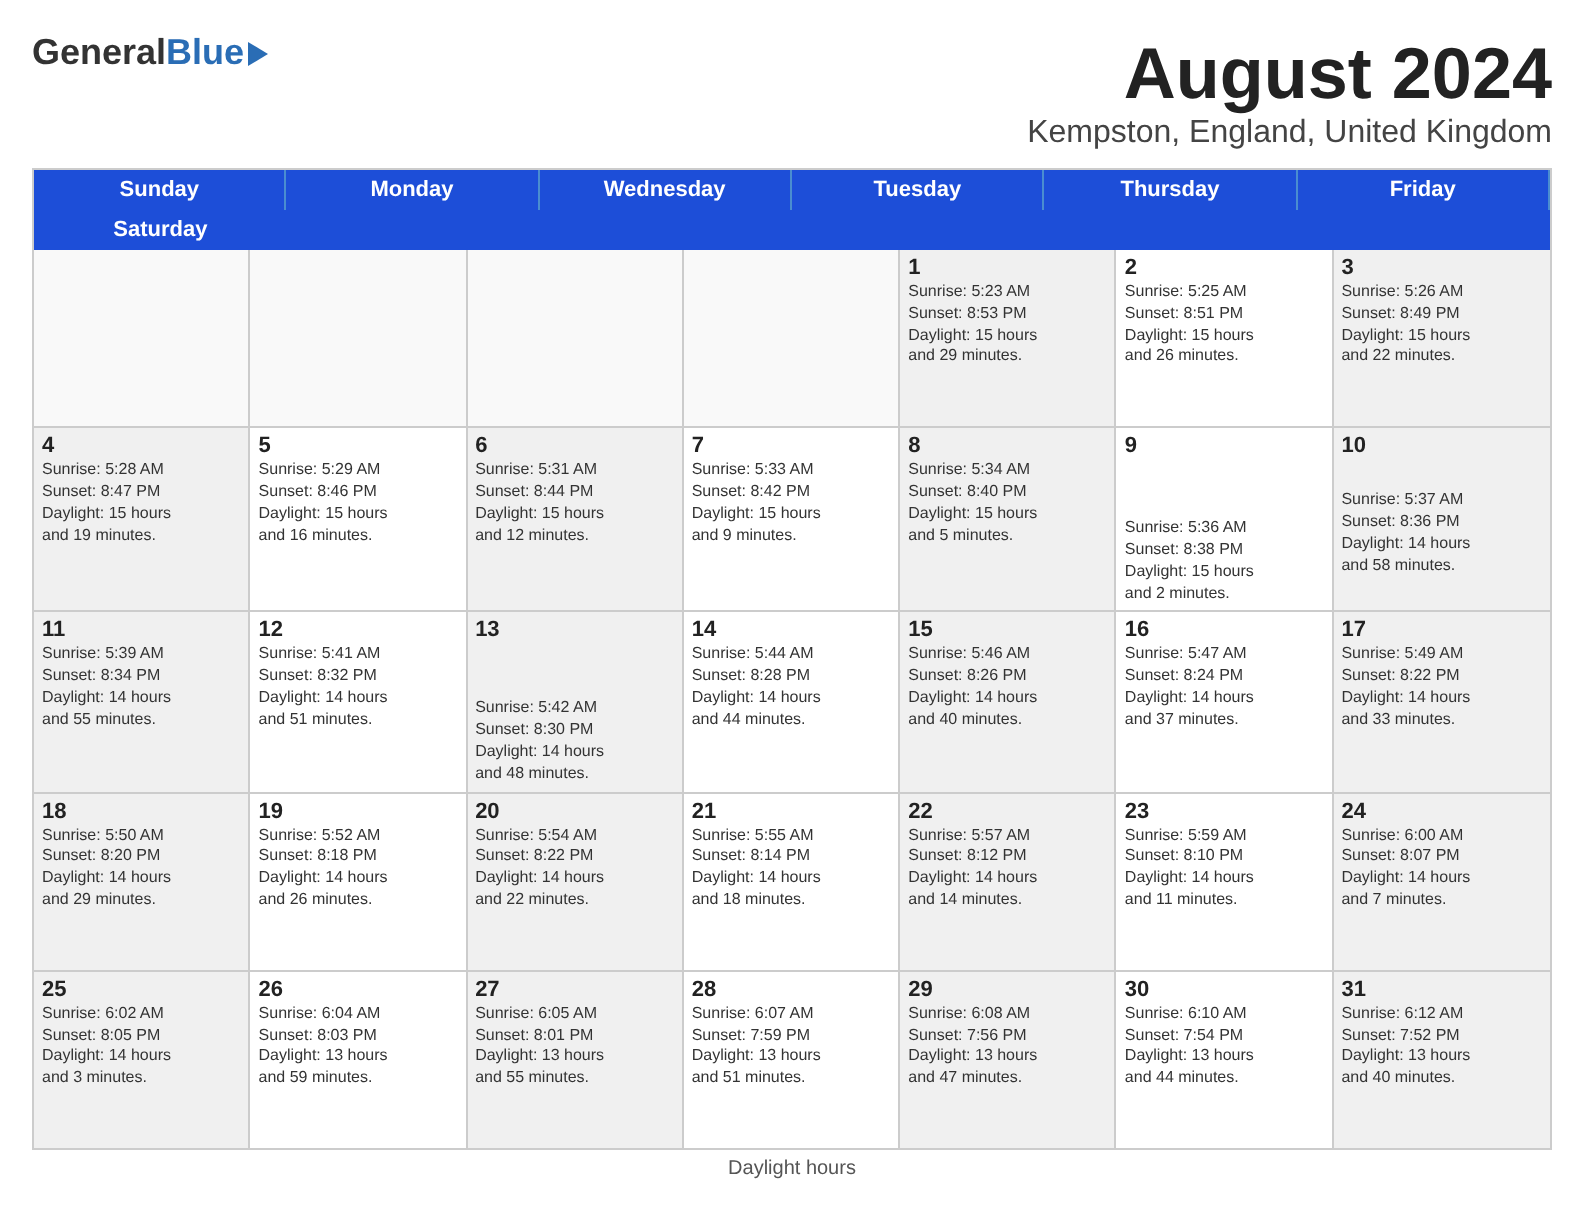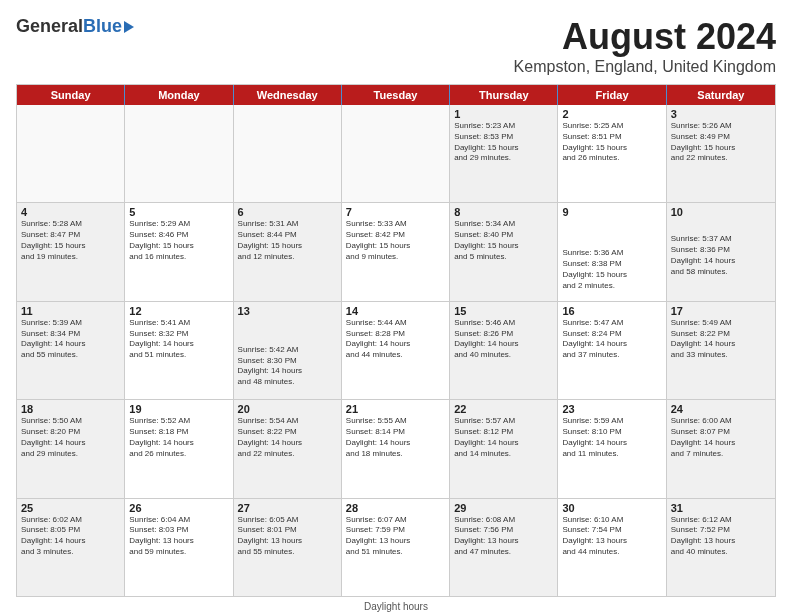--- a/index.html
+++ b/index.html
@@ -6,21 +6,21 @@
     body {
       font-family: Arial, sans-serif;
       background: #fff;
       width: 792px;
       height: 612px;
       overflow: hidden;
     }
     .page {
       width: 792px;
       height: 612px;
-      padding: 16px 16px 0 16px;
+      padding: 16px 16px 22px 16px;
       display: flex;
       flex-direction: column;
     }
     .header {
       display: flex;
       justify-content: space-between;
       align-items: flex-start;
       margin-bottom: 8px;
     }
     .logo {
@@ -63,22 +63,22 @@
       font-weight: normal;
     }
     .calendar {
       flex: 1;
       display: flex;
       flex-direction: column;
       border: 1px solid #ccc;
     }
     .cal-header-row {
       display: grid;
-      grid-template-columns: repeat(7, 1fr);
-      background: #b91c1c;
+      grid-template-columns: repeat(6, 1fr);
+      background: #1d4ed8;
     }
     .cal-header-cell {
       color: #fff;
       font-size: 11px;
       font-weight: bold;
       padding: 4px 4px;
       text-align: center;
       border-right: 1px solid #4a8dd0;
     }
     .cal-header-cell:last-child { border-right: none; }

